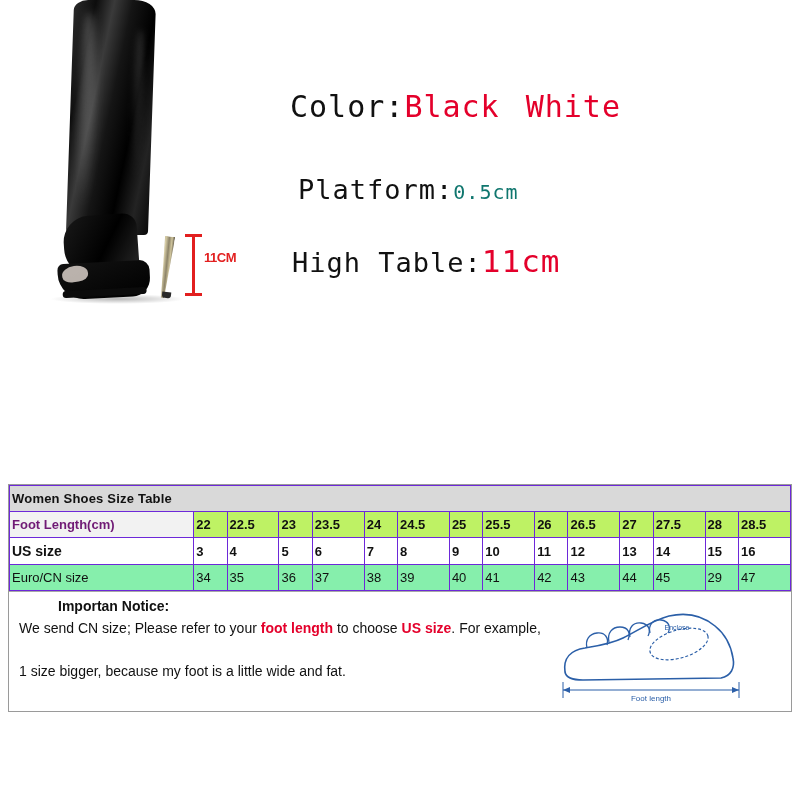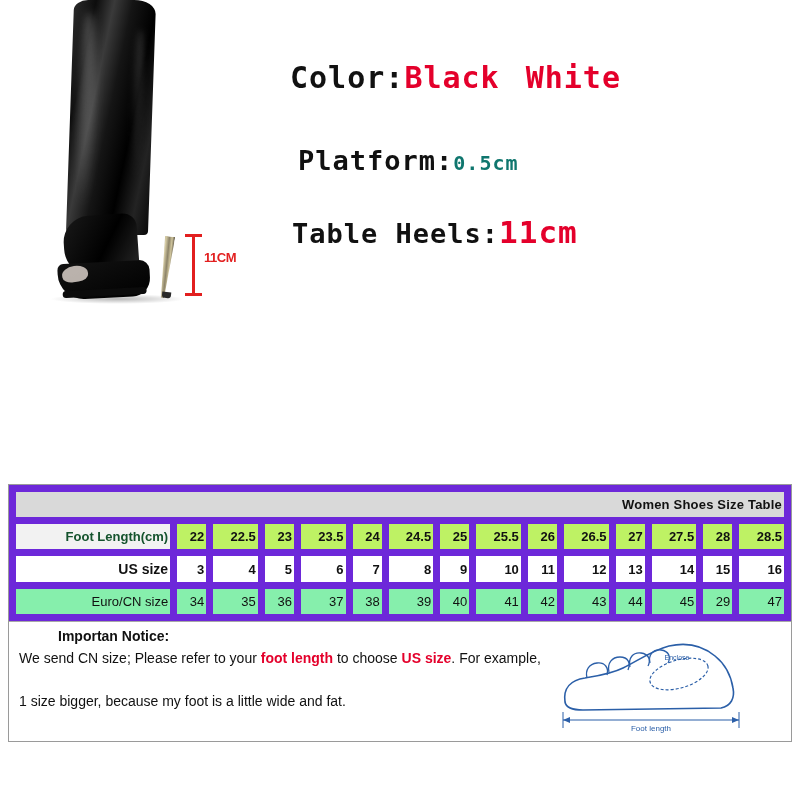--- a/index.html
+++ b/index.html
@@ -147,23 +147,24 @@
   }
 
   
   .specs {
     position: absolute;
     left: 290px; top: 60px;
     width: 470px;
   }
   .spec-line {
     font-family: "DejaVu Sans Mono", monospace;
-    font-weight: 700;
+    font-weight: 400;
     color: #111;
     white-space: nowrap;
+    margin-top: 29px;
   }
   .spec-color {
     font-size: 30px;
     margin-bottom: 50px;
     letter-spacing: 1px;
   }
   .spec-color .v1, .spec-color .v2 { color: #e4002b; }
   .spec-color .v2 { margin-left: 26px; }
 
   .spec-platform {
@@ -188,42 +189,42 @@
     width: 784px;
     border: 1px solid #9a9a9a;
     background: #fff;
   }
   table.size-table {
     border-collapse: collapse;
     width: 100%;
     font-family: "Liberation Sans", sans-serif;
   }
   table.size-table td, table.size-table th {
-    border: 7px solid #6d28d9;
-    text-align: right;
+    border: 1px solid #6d28d9;
+    text-align: left;
     padding: 5px 2px;
     font-size: 13px;
     color: #111;
   }
   .tbl-title {
     background: #d9d9d9;
     font-weight: 700;
     font-size: 15px;
     padding: 7px 2px;
     letter-spacing: .2px;
   }
   .row-label {
     font-weight: 700;
     font-size: 13px;
     text-align: center;
     white-space: nowrap;
     padding-left: 4px; padding-right: 4px;
   }
   .row-foot td { background:#bef264; color:#e4002b; font-weight:700; font-size:13px; }
-  .row-foot td.row-label { color:#14532d; background:#f2f2f2; }
+  .row-foot td.row-label { color:#701a75; background:#f2f2f2; }
   .row-us td { background:#ffffff; color:#e4002b; font-weight:700; font-size:13px; }
   .row-us td.row-label { color:#111; font-size:14px; }
   .row-euro td { background:#86efac; color:#222; font-weight:400; font-size:13px; }
   .row-euro td.row-label { color:#111; font-weight:400; font-size:13px; }
 
   
   .notice {
     position: relative;
     border-top: 1px solid #a8a8a8;
     padding: 6px 10px 10px 10px;
@@ -273,21 +274,21 @@
     </div>
 
     <div class="specs">
       <div class="spec-line spec-color">
         <span>Color:</span><span class="v1">Black</span><span class="v2">White</span>
       </div>
       <div class="spec-line spec-platform">
         <span>Platform:</span><span class="val">0.5cm</span>
       </div>
       <div class="spec-line spec-heels">
-        <span>Table Heels:</span><span class="val">11cm</span>
+        <span>High Table:</span><span class="val">11cm</span>
       </div>
     </div>
   </div>
 
   <div class="table-wrap">
     <table class="size-table">
       <tbody>
           <tr>
         <td class="tbl-title" colspan="15">Women Shoes Size Table</td>
       </tr>

